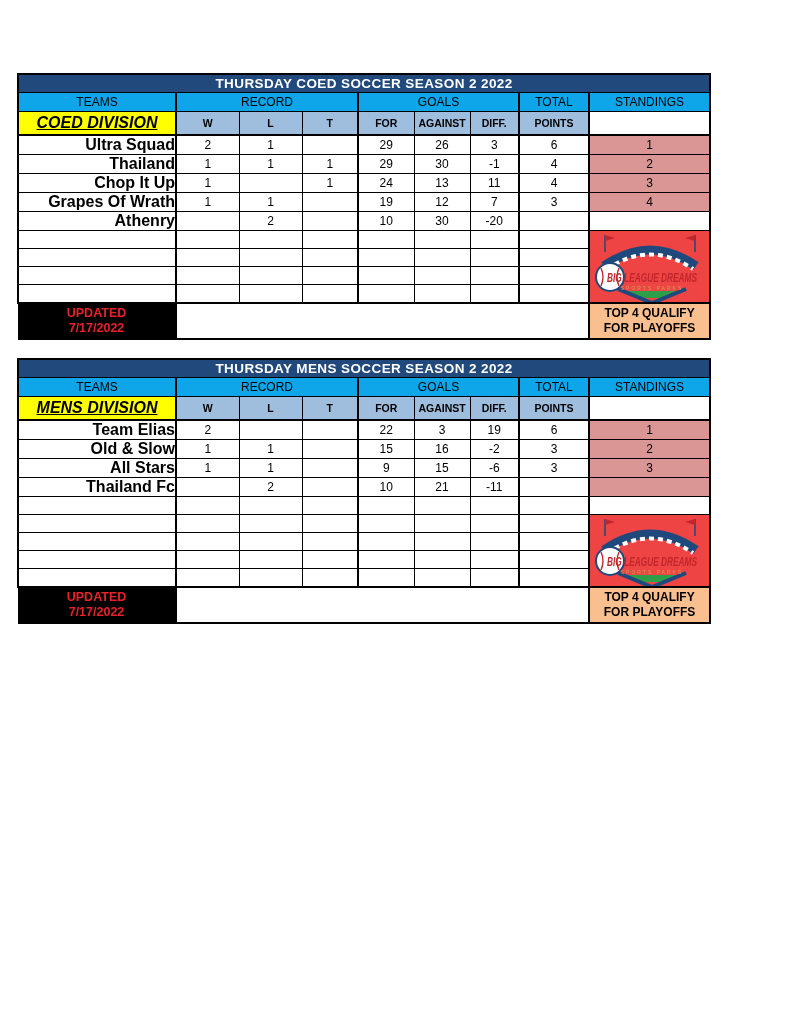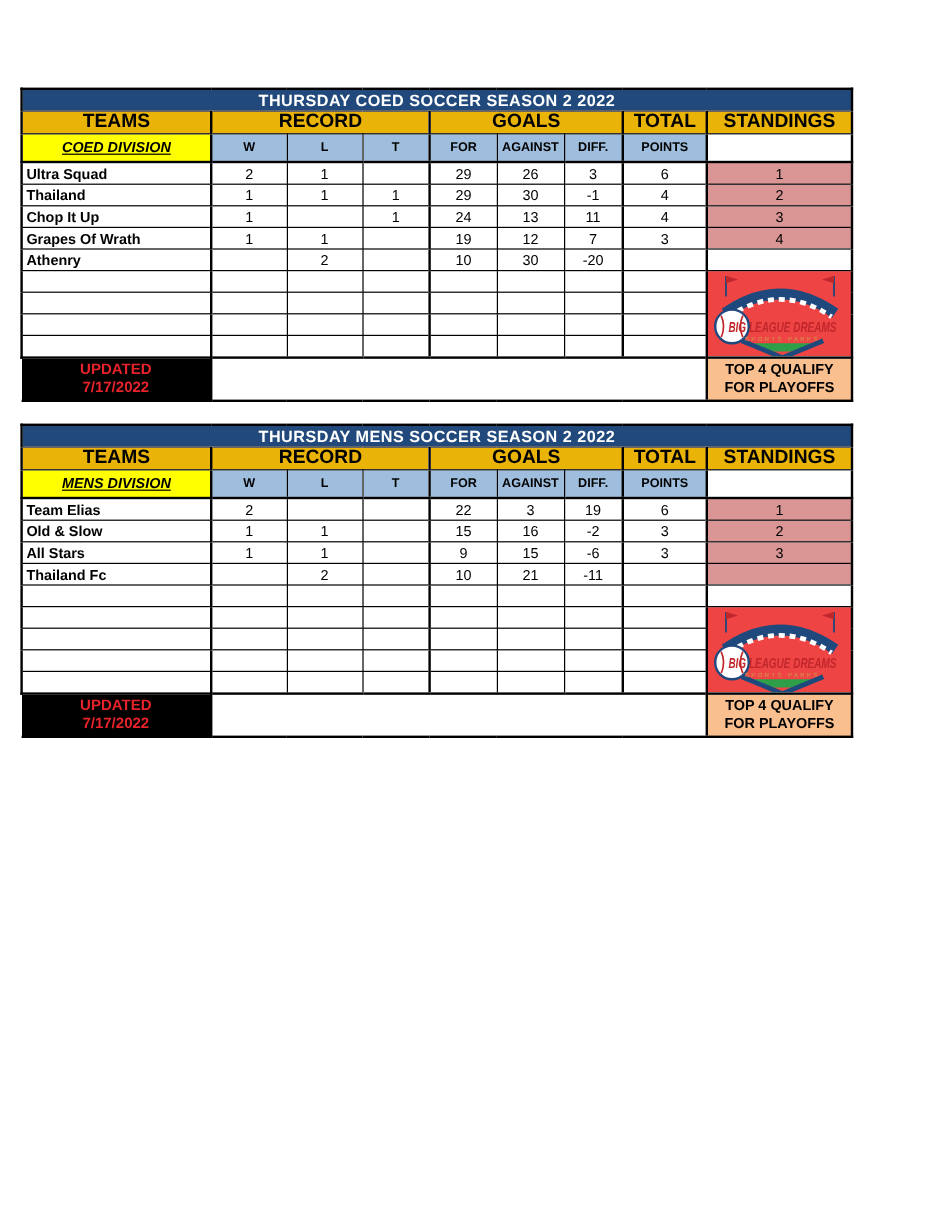--- a/index.html
+++ b/index.html
@@ -27,30 +27,30 @@
   tr.title td{border-top-width:2px;height:17px;}
   tr.h1 td{height:18px;}
   tr.h2 td{border-bottom-width:2px;height:22px;}
   tr.last td{border-bottom-width:2px;}
   tr.footer td{border-top-width:2px;border-bottom-width:2px;height:34px;}
 
   .title-cell{
     background:var(--navy);color:#fff;font-weight:bold;
     font-size:13.5px;letter-spacing:.4px;
   }
-  .group{font-weight:bold;font-size:16px;background:#eab308;}
+  .group{font-weight:normal;font-size:12px;background:#0ea5e9;}
   .sub{
     background:var(--light_blue);font-weight:bold;font-size:10.5px;
   }
   .division{
     background:var(--yellow);font-weight:bold;font-style:italic;
-    text-decoration:underline;font-size:12px;
+    text-decoration:underline;font-size:16px;
   }
   .team{
-    text-align:left;font-weight:bold;padding-left:3px;font-size:12px;
+    text-align:right;font-weight:bold;padding-left:3px;font-size:16px;
   }
   .num{font-weight:normal;}
   .rank{font-weight:normal;}
   .pink{background:var(--pink);}
   .blank{background:#fff;}
 
   .logo-cell{
     border-bottom-width:2px;background:#ef4444;padding:0;
     text-align:right;vertical-align:middle;text-decoration:underline;
   }

